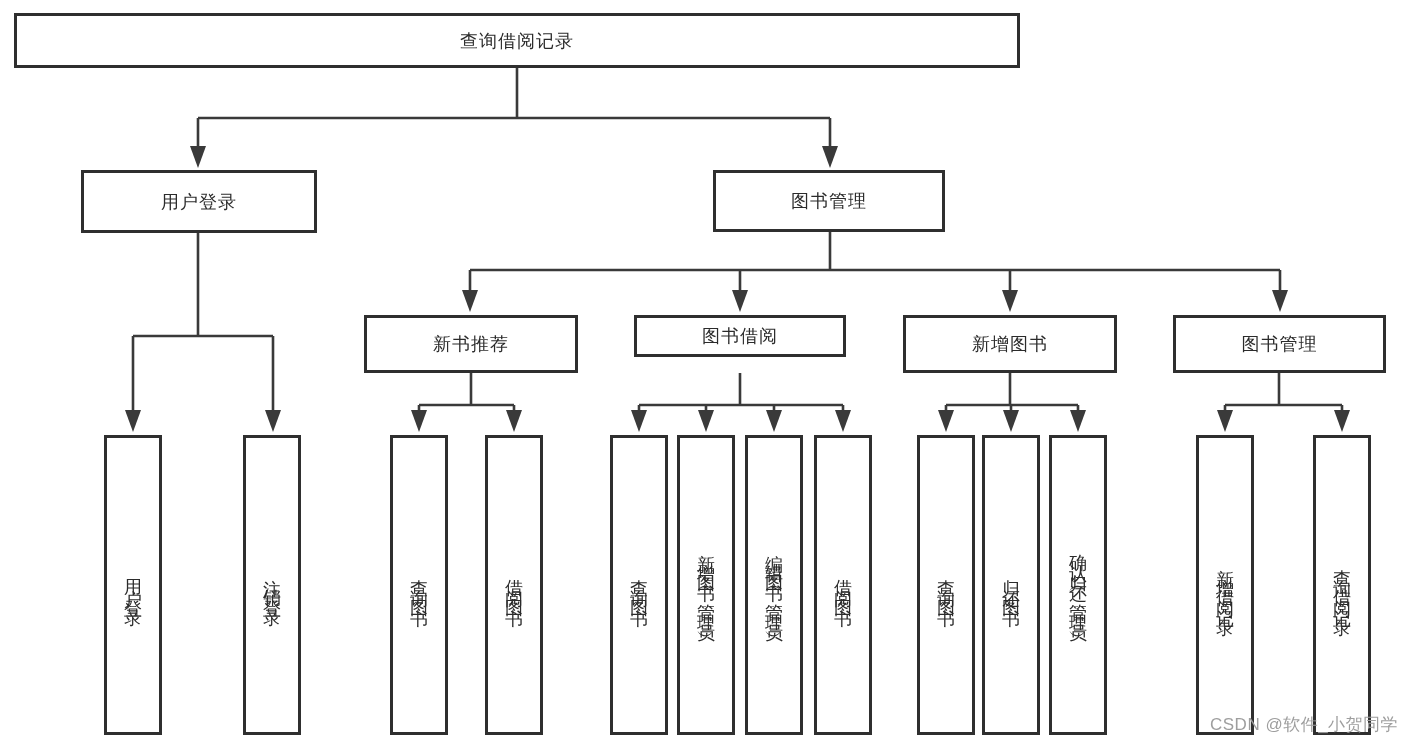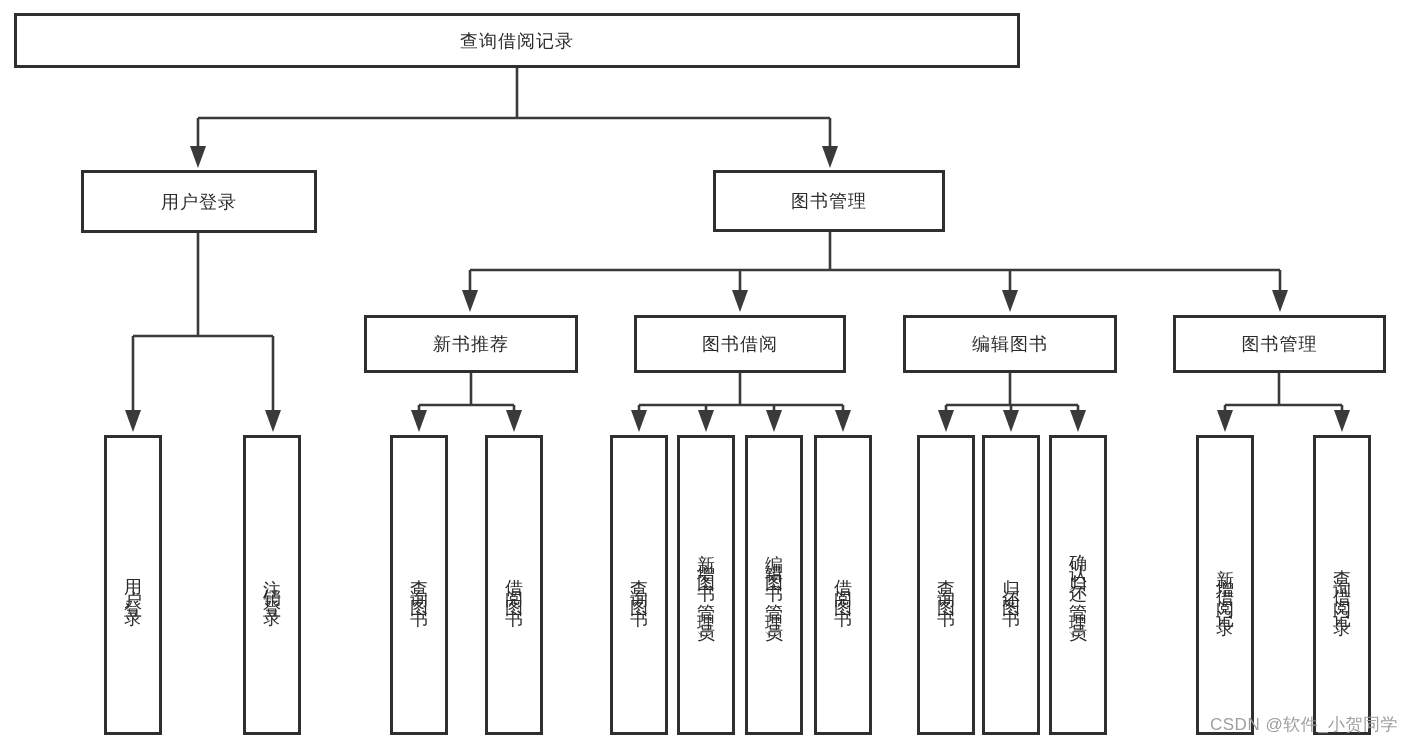--- a/index.html
+++ b/index.html
@@ -91,25 +91,25 @@
   <div class="node" style="left:81px;top:170px;width:236px;height:63px">
     <span class="label">用户登录</span>
   </div>
   <div class="node" style="left:364px;top:315px;width:214px;height:58px">
     <span class="label">新书推荐</span>
   </div>
 
   <div class="node" style="left:713px;top:170px;width:232px;height:62px">
     <span class="label">图书管理</span>
   </div>
-  <div class="node" style="left:634px;top:315px;width:212px;height:58px">
+  <div class="node" style="left:634px;top:315px;width:212px;height:42px">
     <span class="label">图书借阅</span>
   </div>
   <div class="node" style="left:903px;top:315px;width:214px;height:58px">
-    <span class="label">编辑图书</span>
+    <span class="label">新增图书</span>
   </div>
   <div class="node" style="left:1173px;top:315px;width:213px;height:58px">
     <span class="label">图书管理</span>
   </div>
 
   <div class="node v" style="left:104px;top:435px;width:58px;height:300px">
     <span class="label">用户登录</span>
   </div>
   <div class="node v" style="left:243px;top:435px;width:58px;height:300px">
     <span class="label">注销登录</span>

